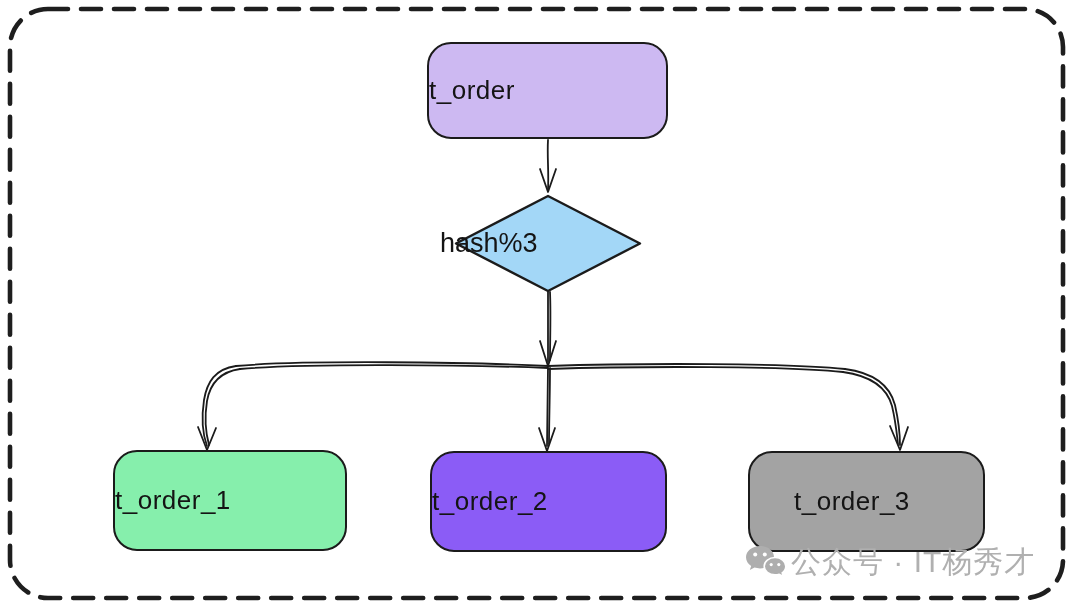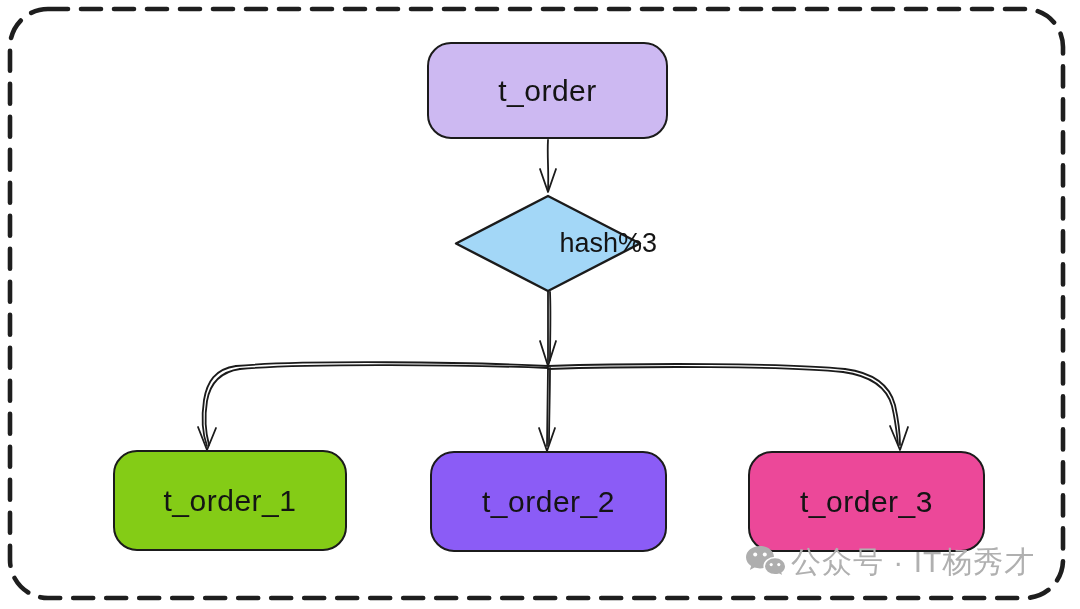--- a/index.html
+++ b/index.html
@@ -13,39 +13,38 @@
   }
   #wires {
     position: absolute;
     left: 0; top: 0;
     width: 1080px; height: 609px;
   }
   .node {
     position: absolute;
     display: flex;
     align-items: center;
-    justify-content: center;
     border: 2.4px solid #1b1b1b;
     border-radius: 24px;
     box-sizing: border-box;
-    font-size: 30px;
+    font-size: 26px;
     color: #141414;
     letter-spacing: 0.5px;
   }
   .node-top      { left: 427px; top: 42px;  width: 241px; height: 97px; }
   .node-shard-1  { left: 113px; top: 450px; width: 234px; height: 101px; }
   .node-shard-2  { left: 430px; top: 451px; width: 237px; height: 101px; }
   .node-shard-3  { left: 748px; top: 451px; width: 237px; height: 101px; }
   .diamond-label {
     position: absolute;
-    left: 473px; top: 196px;
+    left: 440px; top: 196px;
     width: 184px; height: 95px;
     display: flex;
     align-items: center;
-    justify-content: flex-end;
+    justify-content: flex-start;
     font-size: 27px;
     color: #141414;
     pointer-events: none;
   }
   .watermark {
     position: absolute;
     left: 744px; top: 542px;
     display: flex;
     align-items: center;
     gap: 3px;
@@ -109,29 +108,29 @@
   </svg>
 
   <div class="node node-top" style="background-color: rgb(205, 185, 242);">
     <span>t_order</span>
   </div>
 
   <div class="diamond-label">
     <span>hash%3</span>
   </div>
 
-  <div class="node node-shard-1" style="background-color: #84cc16;">
+  <div class="node node-shard-1" style="background-color: #86efac;">
     <span>t_order_1</span>
   </div>
 
   <div class="node node-shard-2" style="background-color: #8b5cf6;">
     <span>t_order_2</span>
   </div>
 
-  <div class="node node-shard-3" style="background-color: #ec4899;">
+  <div class="node node-shard-3" style="background-color: #a3a3a3; padding-left: 44px;">
     <span>t_order_3</span>
   </div>
 
   <div class="watermark">
     <svg width="44" height="38" viewBox="0 0 44 38">
       <g fill="#aeaeae">
         <path d="M16,2 C8.3,2 2,7 2,13.2 C2,16.8 4,19.9 7.2,21.9 L5.8,26 L10.5,23.6 C12.2,24.1 14,24.4 16,24.4 C23.7,24.4 30,19.4 30,13.2 C30,7 23.7,2 16,2 Z"></path>
         <path d="M31,13.5 C25,13.5 20.2,17.4 20.2,22.2 C20.2,27 25,30.9 31,30.9 C32.5,30.9 33.9,30.7 35.2,30.3 L39.4,32.4 L38.2,28.8 C40.6,27.2 41.8,24.8 41.8,22.2 C41.8,17.4 37,13.5 31,13.5 Z" stroke="#ffffff" stroke-width="1.6"></path>
       </g>
       <g fill="#ffffff">

